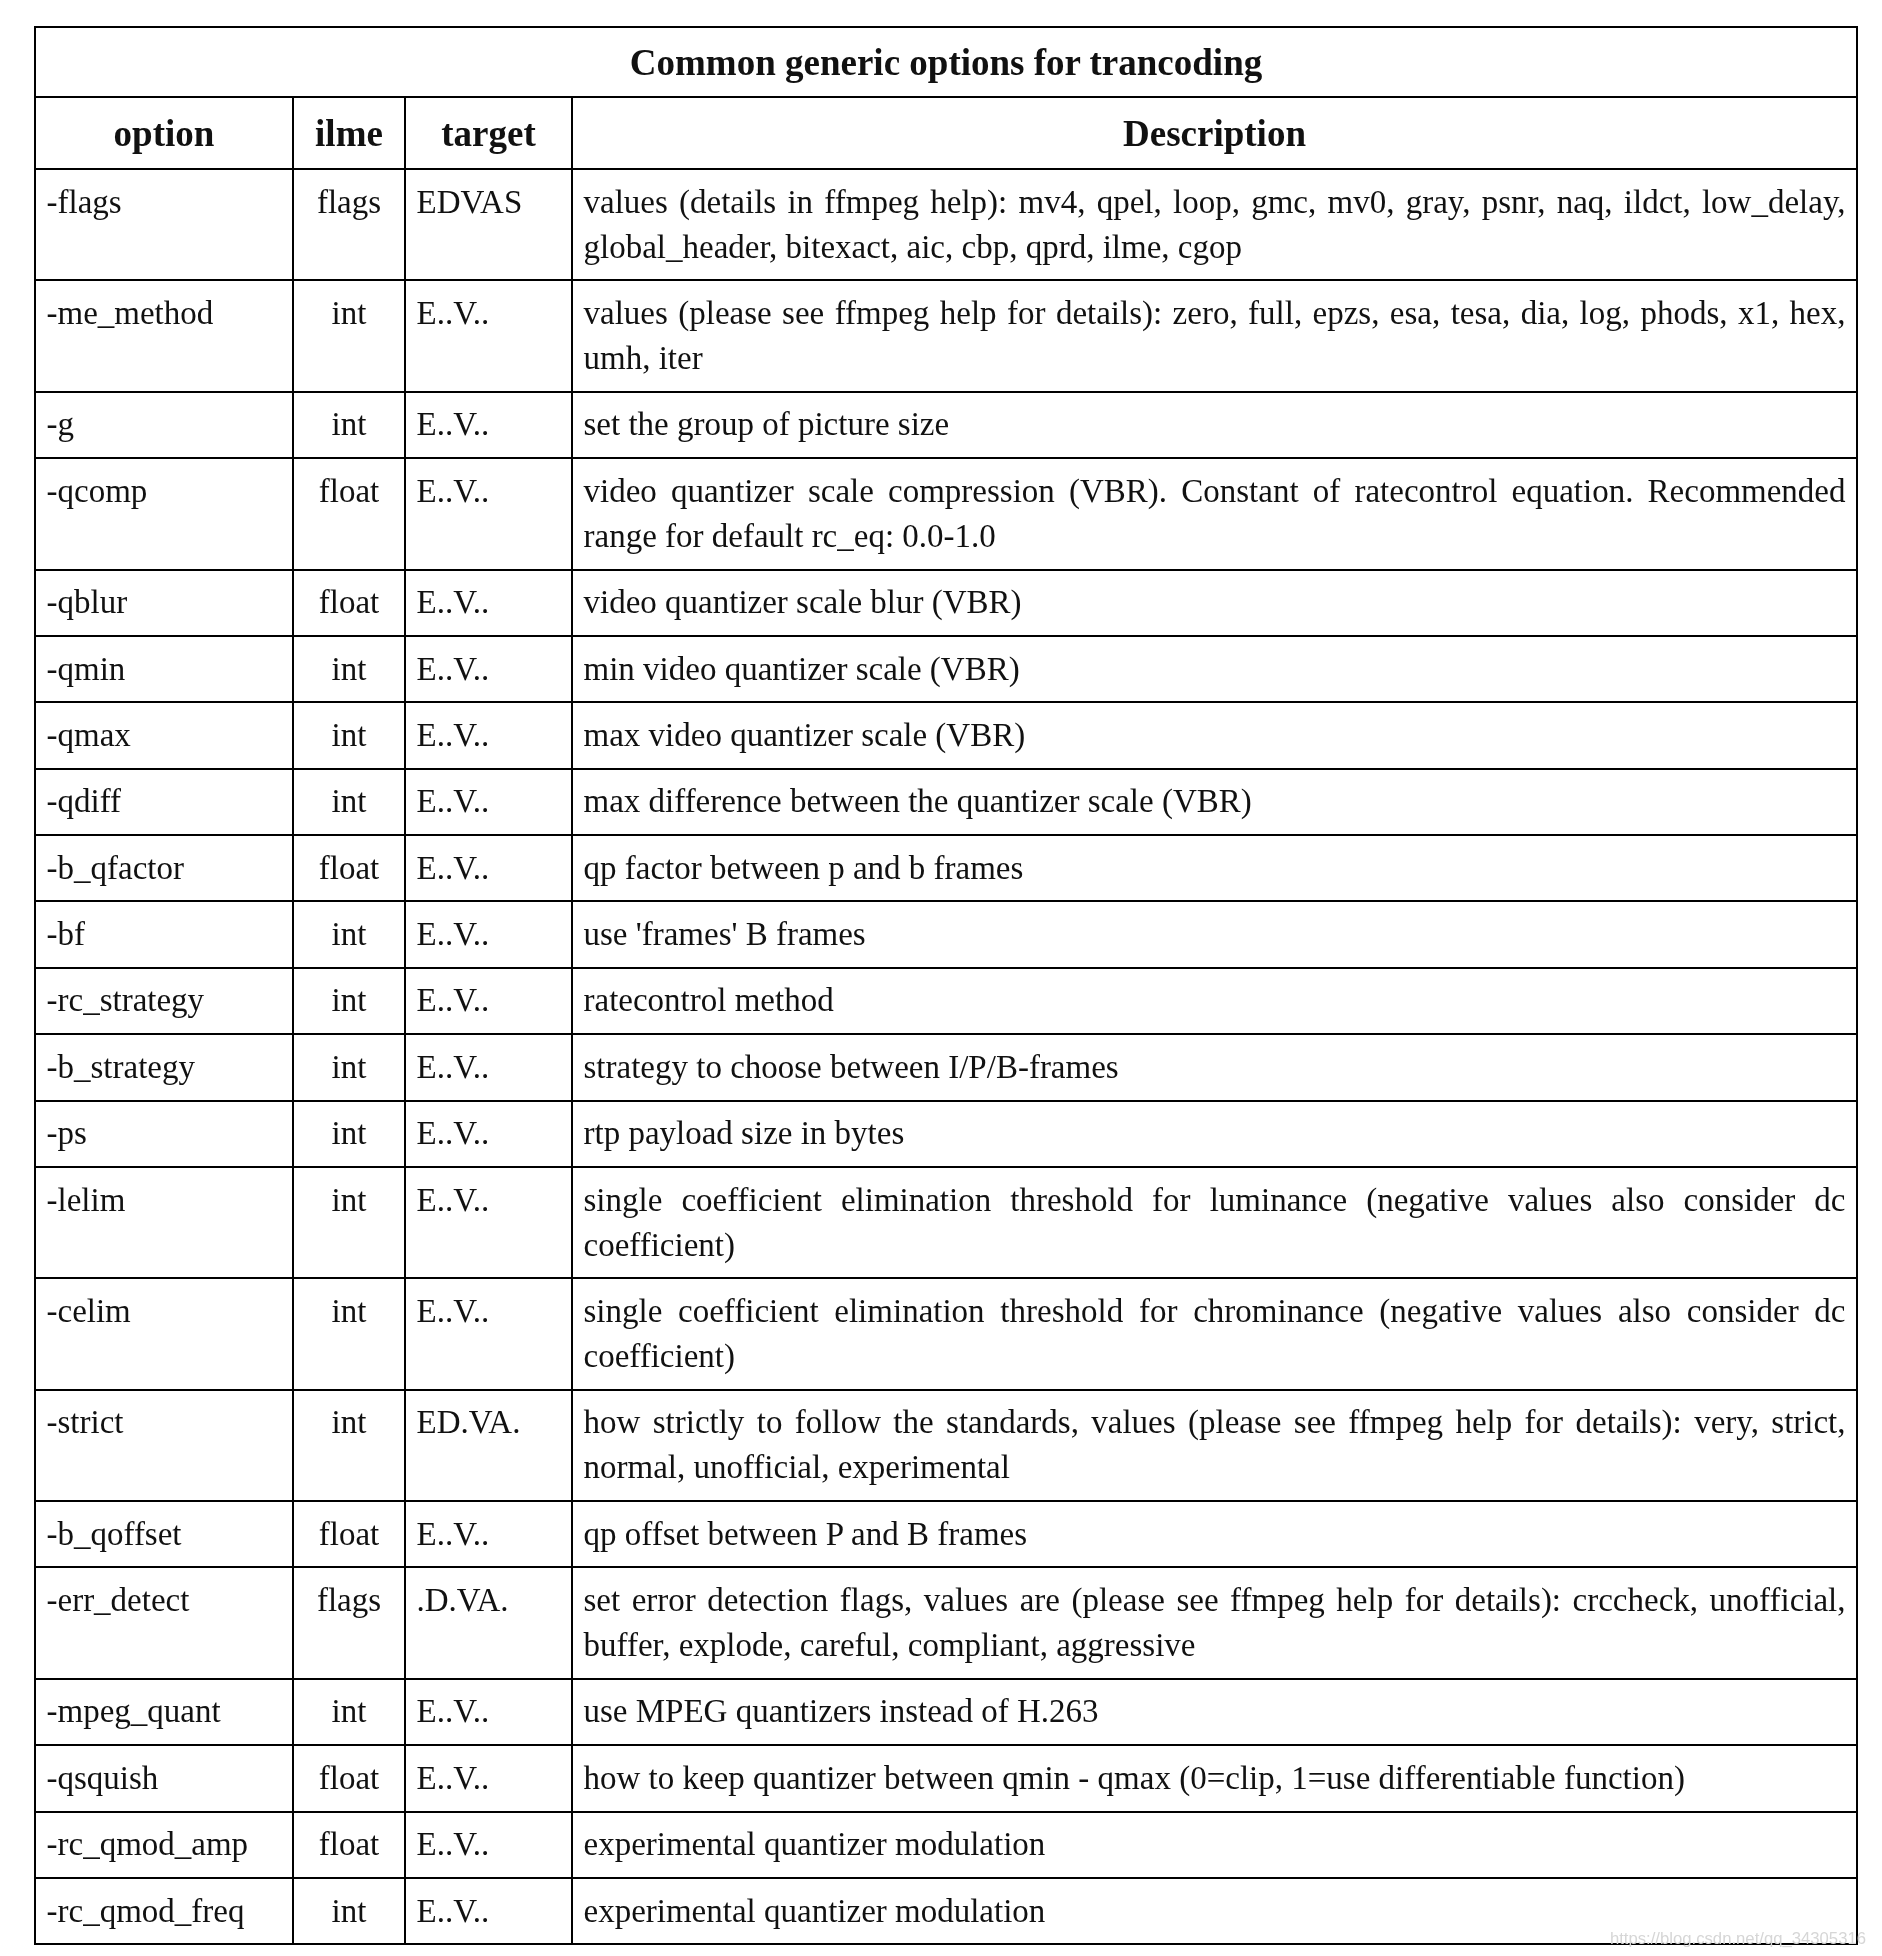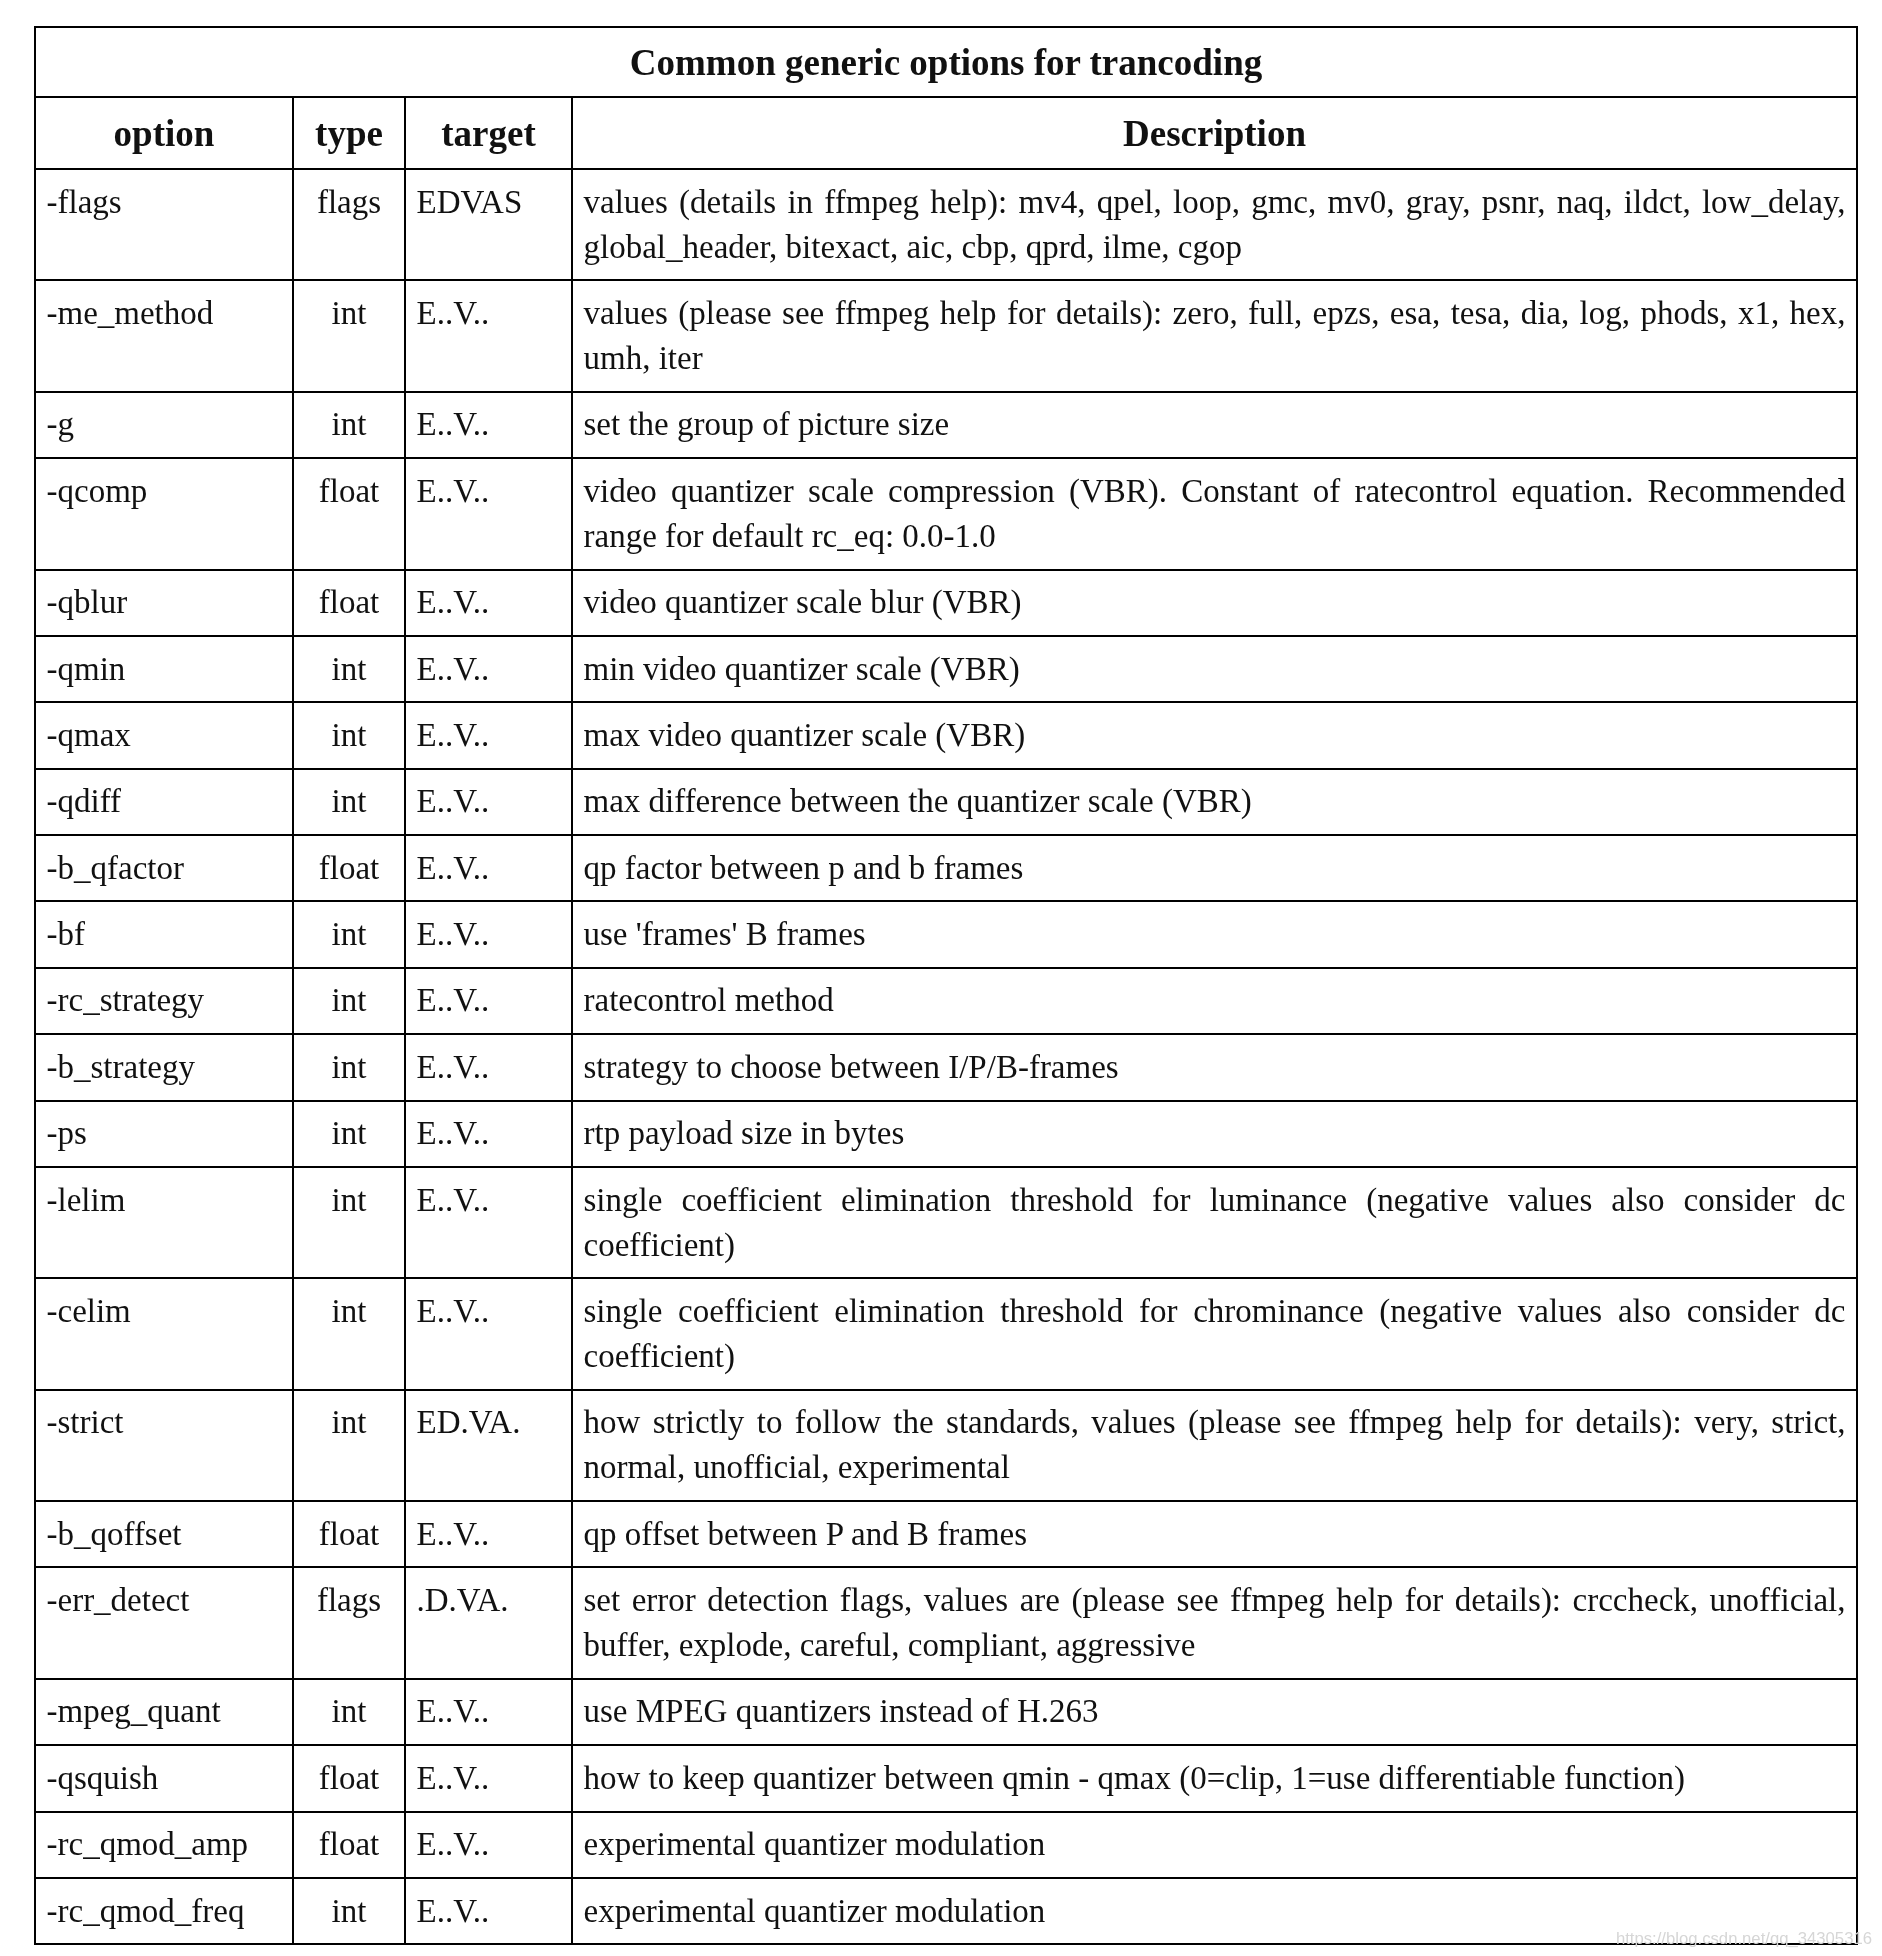--- a/index.html
+++ b/index.html
@@ -51,21 +51,21 @@
   col.c-target { width: 167px; }
   col.c-desc { width: 1285px; }
   td.col-type { text-align: center; padding-left: 3.5px; padding-right: 3.5px; }
   td.col-target { padding-left: 8.8px; padding-right: 3.5px; }
   td.col-desc { text-align: justify; text-align-last: left; padding-right: 8.8px; margin-left: 36px; }
   td.col-option { white-space: nowrap; }
   tr.data-row.one-line td { height: 66px; }
   tr.data-row.two-line td { height: 111px; }
   .watermark {
     position: absolute;
-    right: 11px;
+    right: 17px;
     top: 1929px;
     font-family: "Liberation Sans", "DejaVu Sans", sans-serif;
     font-size: 16.7px;
     color: #d6d6d6;
     white-space: nowrap;
   }
 </style>
 </head>
 <body>
 
@@ -75,21 +75,21 @@
     <col class="c-type">
     <col class="c-target">
     <col class="c-desc">
   </colgroup>
   <thead>
     <tr class="title-row">
       <th colspan="4">Common generic options for trancoding</th>
     </tr>
     <tr class="header-row">
       <th>option</th>
-      <th>type</th>
+      <th>ilme</th>
       <th>target</th>
       <th>Description</th>
     </tr>
   </thead>
   <tbody id="rows">
 
   <tr class="data-row two-line">
         <td class="col-option">-flags</td>
         <td class="col-type">flags</td>
         <td class="col-target">EDVAS</td>

